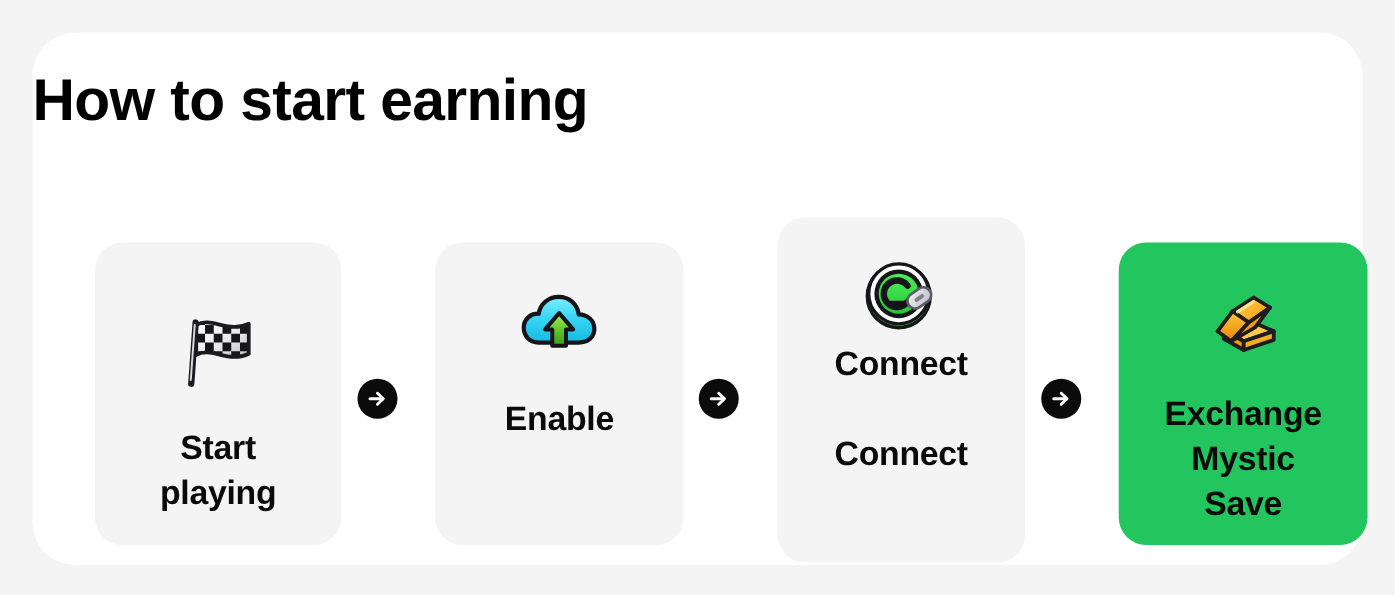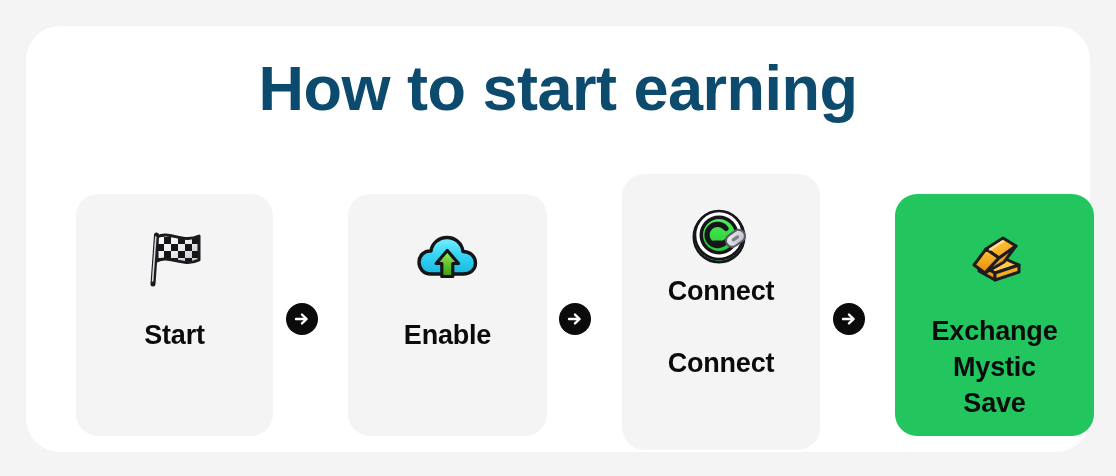--- a/index.html
+++ b/index.html
@@ -21,25 +21,25 @@
     height: 426px;
     background: #ffffff;
     border-radius: 34px;
     box-sizing: border-box;
   }
   .title {
     position: absolute;
     left: 0;
     top: 26px;
     width: 1064px;
-    text-align: center;
-    font-size: 63px;
+    text-align: left;
+    font-size: 47px;
     font-weight: 700;
     letter-spacing: -0.5px;
-    color: #0c4a6e;
+    color: #000000;
     font-family: "Liberation Sans", sans-serif;
   }
   .flow {
     position: absolute;
     left: 24px;
     top: 122px;
     width: 1042px;
     height: 280px;
   }
   .card {
@@ -65,21 +65,21 @@
     font-weight: 700;
     line-height: 1.33;
     color: #0b0b0c;
     text-align: center;
     letter-spacing: -0.2px;
     padding: 0 8px;
     box-sizing: border-box;
     width: 100%;
   }
   
-  #card-1 { left: 26px;  top: 46px; width: 197px; height: 242px; padding-top: 30px; }
+  #card-1 { left: 26px;  top: 46px; width: 197px; height: 242px; padding-top: 30px; justify-content: center; }
   #card-2 { left: 298px; top: 46px; width: 199px; height: 242px; padding-top: 30px; }
   #card-3 { left: 572px; top: 26px; width: 198px; height: 276px; padding-top: 28px; }
   #card-4 { left: 845px; top: 46px; width: 199px; height: 242px; padding-top: 30px; }
 
   #card-1 .label { margin-top: 22px; }
   #card-2 .label { margin-top: 22px; }
   #card-3 .label { }
   #card-4 .label { margin-top: 18px; }
 
   .arrow {
@@ -142,21 +142,21 @@
               <rect x="32" y="34" width="7" height="8" fill="#16161a"></rect>
               <rect x="46" y="34" width="7" height="8" fill="#16161a"></rect>
               <rect x="60" y="34" width="7" height="8" fill="#16161a"></rect>
             </g>
             <path d="M18 13 C30 6, 44 20, 60 12 L60 36 C44 44, 30 30, 18 37 Z" fill="none" stroke="#1b1b1f" stroke-width="3" stroke-linejoin="round"></path>
             <path d="M17.5 11 L14 60" stroke="#1b1b1f" stroke-width="5" stroke-linecap="round"></path>
             <path d="M16.8 13 L13.6 57" stroke="#d8d8dc" stroke-width="1.6" stroke-linecap="round"></path>
           </g>
         </svg>
       </div>
-      <div class="label"><span>Start</span><br></div>
+      <div class="label"><span>Start</span><br><span>playing</span></div>
     </div>
 
     <div class="arrow" id="arrow-1">
       <svg width="18" height="18" viewBox="0 0 18 18" aria-hidden="true">
         <path d="M3 9 H13" stroke="#ffffff" stroke-width="2.4" stroke-linecap="round"></path>
         <path d="M9 4.6 L13.6 9 L9 13.4" fill="none" stroke="#ffffff" stroke-width="2.4" stroke-linecap="round" stroke-linejoin="round"></path>
       </svg>
     </div>
 
     <div class="card" id="card-2">

